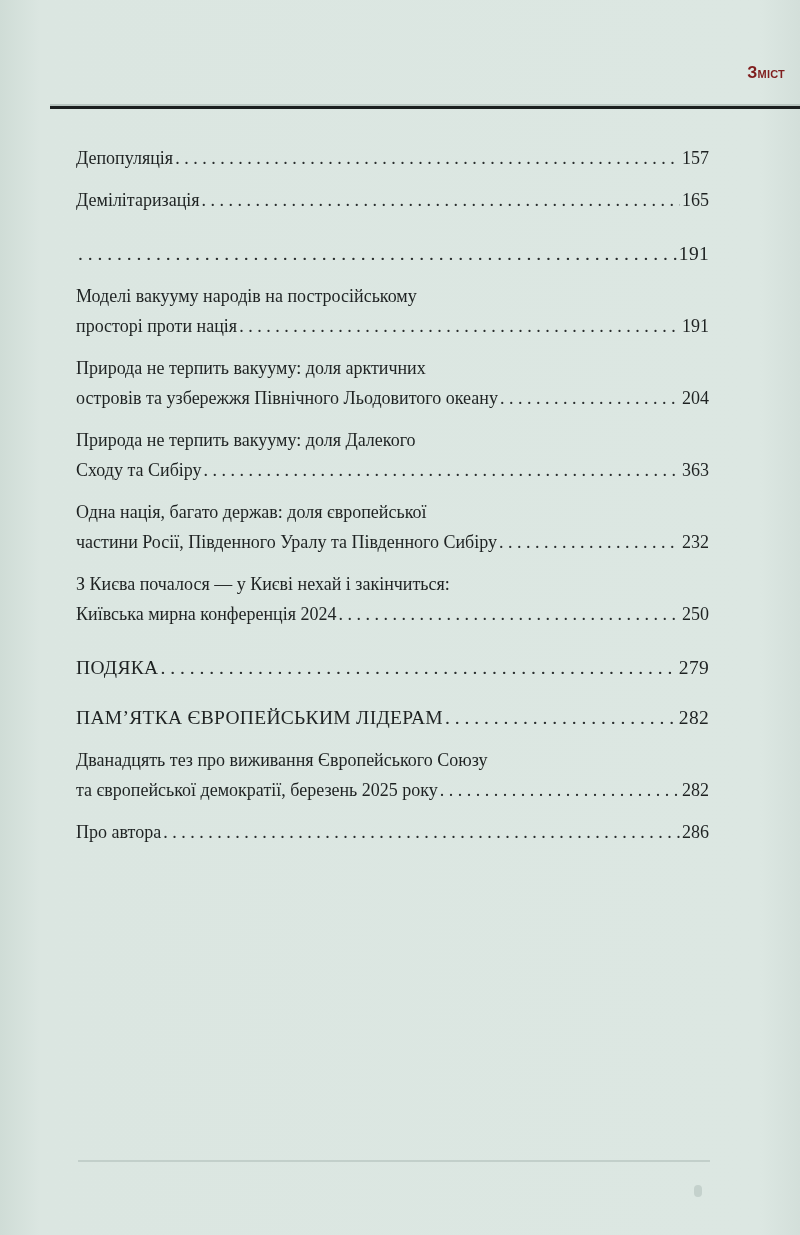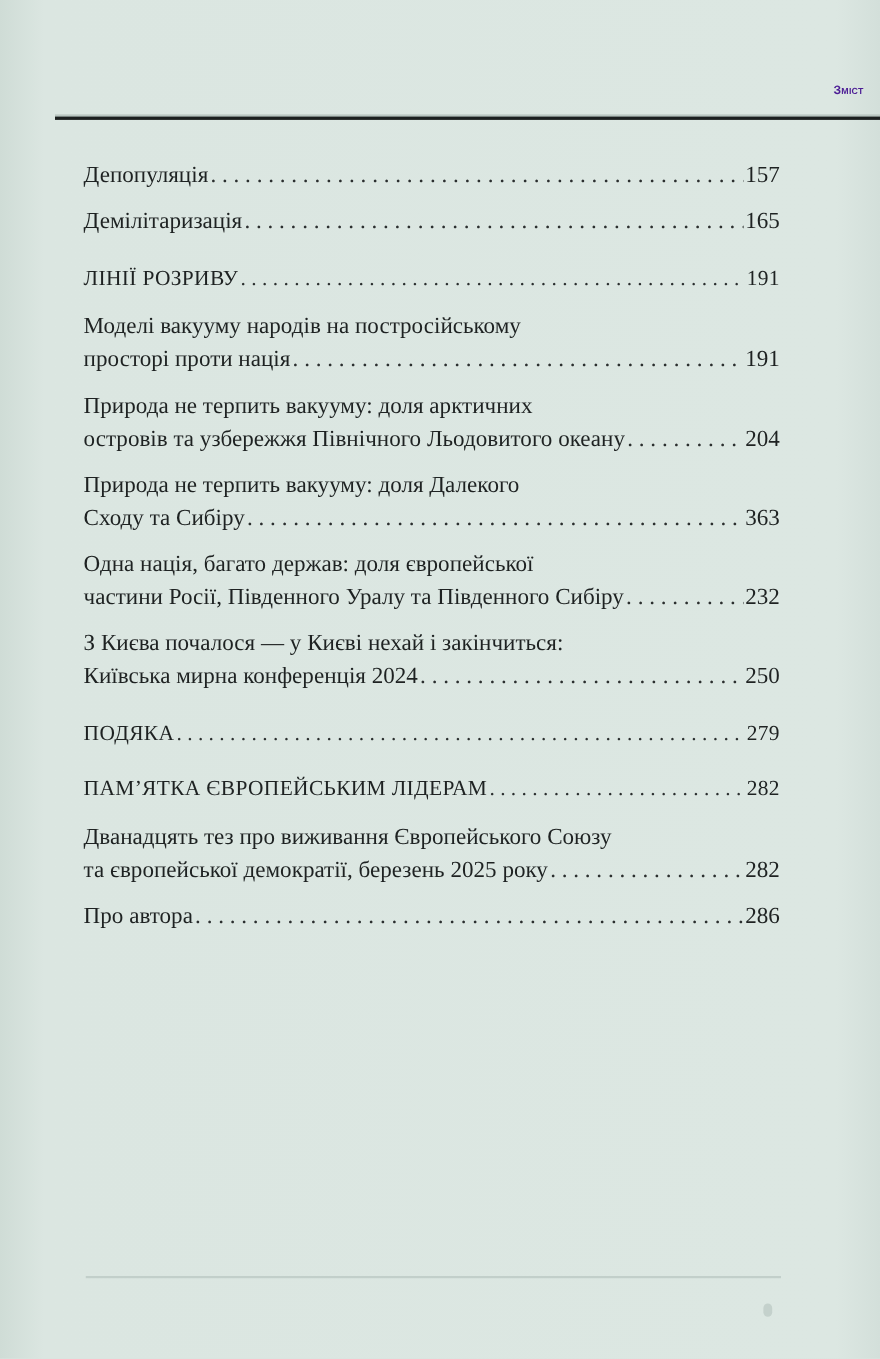--- a/index.html
+++ b/index.html
@@ -5,33 +5,33 @@
     html, body { margin: 0; padding: 0; }
     body {
       width: 800px; height: 1235px; overflow: hidden;
       background: #d9e4df;
       background-image: linear-gradient(90deg, #cfdcd6 0px, #dbe6e1 40px, #dce7e2 760px, #d3dfda 800px);
       position: relative;
       font-family: "Liberation Serif", "DejaVu Serif", serif;
       color: #1e2222;
     }
     .running-head {
-      position: absolute; right: 15px; top: 76px;
+      position: absolute; right: 15px; top: 64px;
       font-family: "Liberation Sans", "DejaVu Sans", sans-serif;
-      font-weight: bold; font-size: 11px; letter-spacing: 0.2px;
+      font-weight: bold; font-size: 16px; letter-spacing: 0.2px;
       font-variant: small-caps;
-      color: #4c1d95;
+      color: #7f1d1d;
     }
     .head-rule {
       position: absolute; left: 50px; right: 0; top: 106px;
       height: 3px; background: #1b1f1f;
       box-shadow: 0 -2px 0 #b9c6c1;
     }
     .toc { position: absolute; left: 76px; top: 143px; width: 633px; }
-    .entry { font-size: 21px; line-height: 30px; }
+    .entry { font-size: 18px; line-height: 30px; }
     .entry .line { display: flex; align-items: baseline; white-space: nowrap; }
     .entry .title-text { flex: 0 0 auto; }
     .entry .leader {
       flex: 1 1 auto; overflow: hidden; margin: 0 2px;
       letter-spacing: 3.3px; color: #2a2e2e;
     }
     .entry .leader::before {
       content: ". . . . . . . . . . . . . . . . . . . . . . . . . . . . . . . . . . . . . . . . . . . . . . . . . . . . . . . . . . . . . . . . . . . . . . . . . . . . . . . . . . . . . . . . . . . . . . . . . . . .";
       letter-spacing: 0px;
     }
@@ -69,21 +69,20 @@
     <div class="line">
         <span class="title-text">Демілітаризація</span>
         <span class="leader"></span>
         <span class="page">165</span>
       </div>
   </div>
   <div class="gap-m"></div>
 
   <div class="entry part">
     <div class="line">
-        <span class="title-text">ЛІНІЇ РОЗРИВУ</span>
         <span class="leader"></span>
         <span class="page">191</span>
       </div>
   </div>
   <div class="gap-s"></div>
 
   <div class="entry">
     <div class="line">
         <span class="title-text">Моделі вакууму народів на постросійському</span>
       </div>

